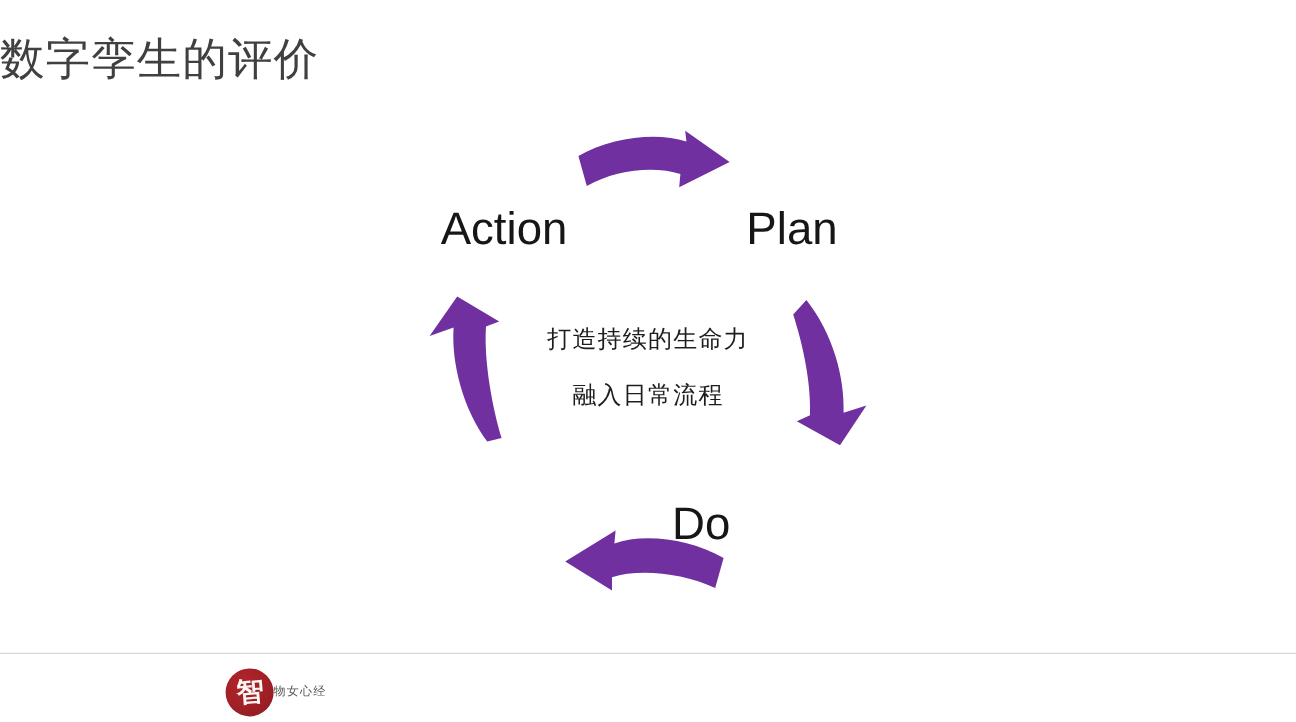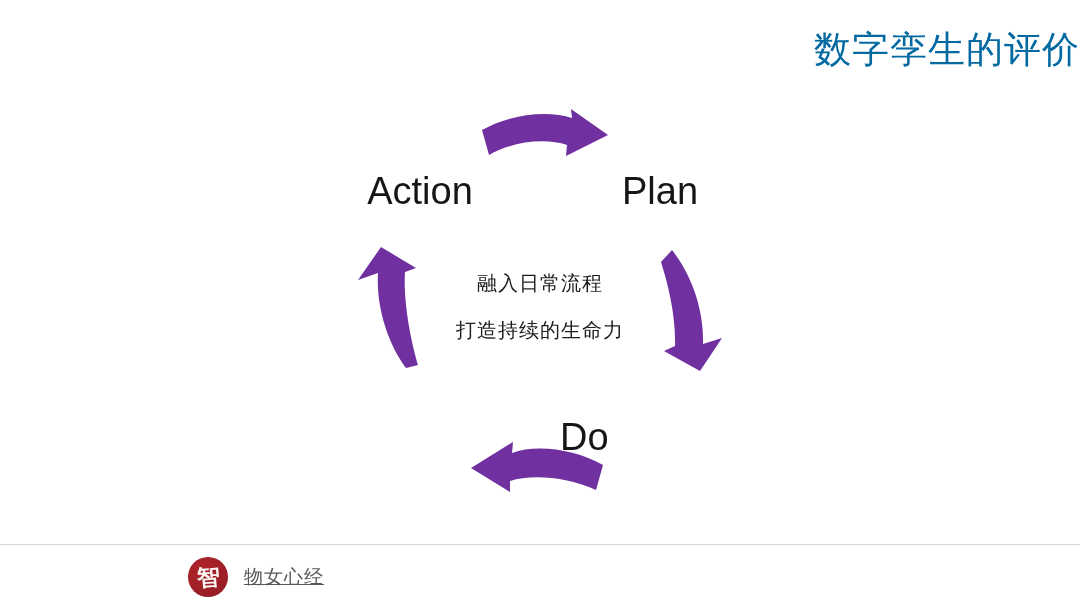--- a/index.html
+++ b/index.html
@@ -19,24 +19,24 @@
     background: #ffffff;
     overflow: hidden;
   }
 
   
   .slide-title {
     position: absolute;
     left: 0;
     top: 26px;
     width: 1080px;
-    text-align: right;
+    text-align: left;
     font-size: 37px;
     line-height: 48px;
-    color: #0369a1;
+    color: #404040;
     font-weight: 400;
     letter-spacing: 1px;
     white-space: nowrap;
   }
 
   
   .cycle {
     position: absolute;
     left: 320px;
     top: 100px;
@@ -113,27 +113,25 @@
   .footer-logo .glyph {
     color: #fdf6f2;
     font-size: 23px;
     line-height: 1;
     font-family: "DejaVu Serif", "Liberation Serif", serif;
     font-weight: 700;
     transform: translateY(-1px) rotate(-5deg);
     text-shadow: 0 0 1px rgba(0,0,0,.25);
   }
   .footer-name {
-    margin-left: 16px;
-    font-size: 19px;
+    font-size: 10px;
     line-height: 20px;
     color: #585858;
     letter-spacing: 1px;
     white-space: nowrap;
-    text-decoration: underline;
   }
 </style>
 </head>
 <body>
 
 <div class="slide">
 
   <div class="slide-title">数字孪生的评价</div>
 
   <div class="cycle">
@@ -152,22 +150,22 @@
 
     <svg class="arrow-svg arrow-left" viewBox="0 0 84 125" aria-hidden="true">
       <path d="M70,123 C50,96 40,58 42,28 L22,35 L45,2 L80,23 L69,27 C67,57 75,97 82,120 Z" fill="#7030A0"></path>
     </svg>
 
     <div class="cycle-label label-plan">Plan</div>
     <div class="cycle-label label-action">Action</div>
     <div class="cycle-label label-do">Do</div>
 
     <div class="cycle-center">
+      <div class="line">打造持续的生命力</div>
       <div class="line">融入日常流程</div>
-      <div class="line">打造持续的生命力</div>
     </div>
   </div>
 
   <div class="footer-rule"></div>
 
   <div class="footer">
     <div class="footer-logo">
       <span class="glyph">智</span>
     </div>
     <div class="footer-name">物女心经</div>

